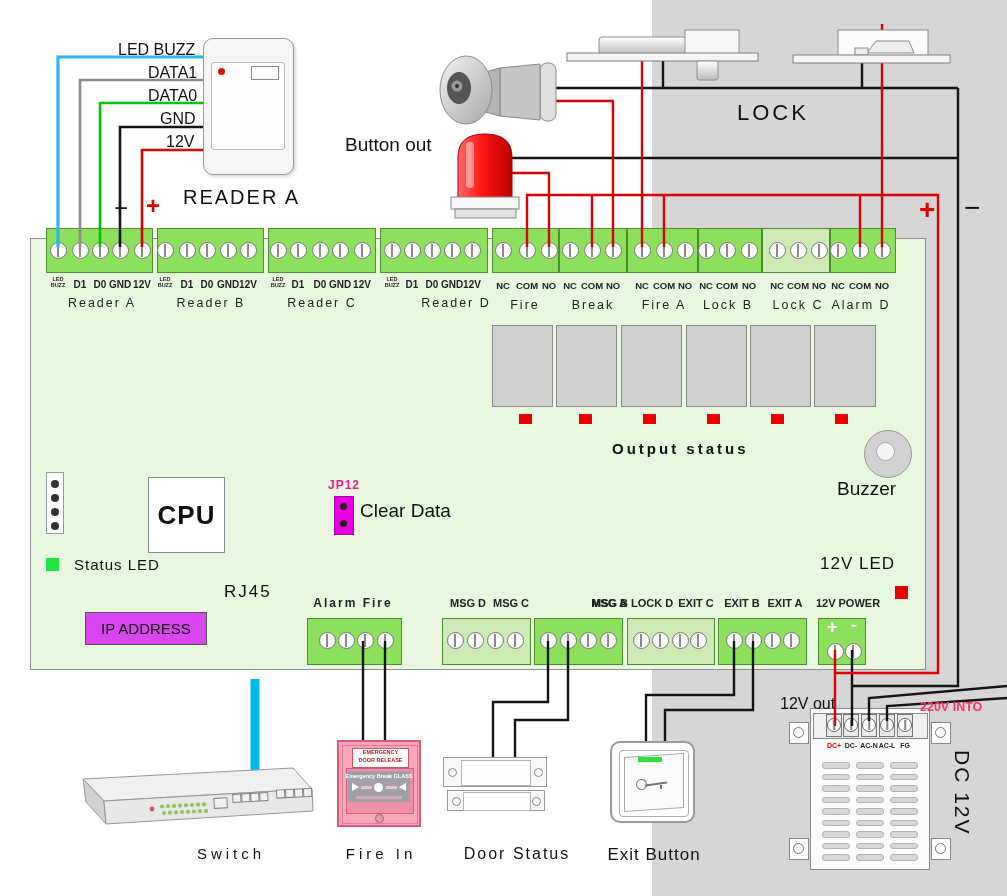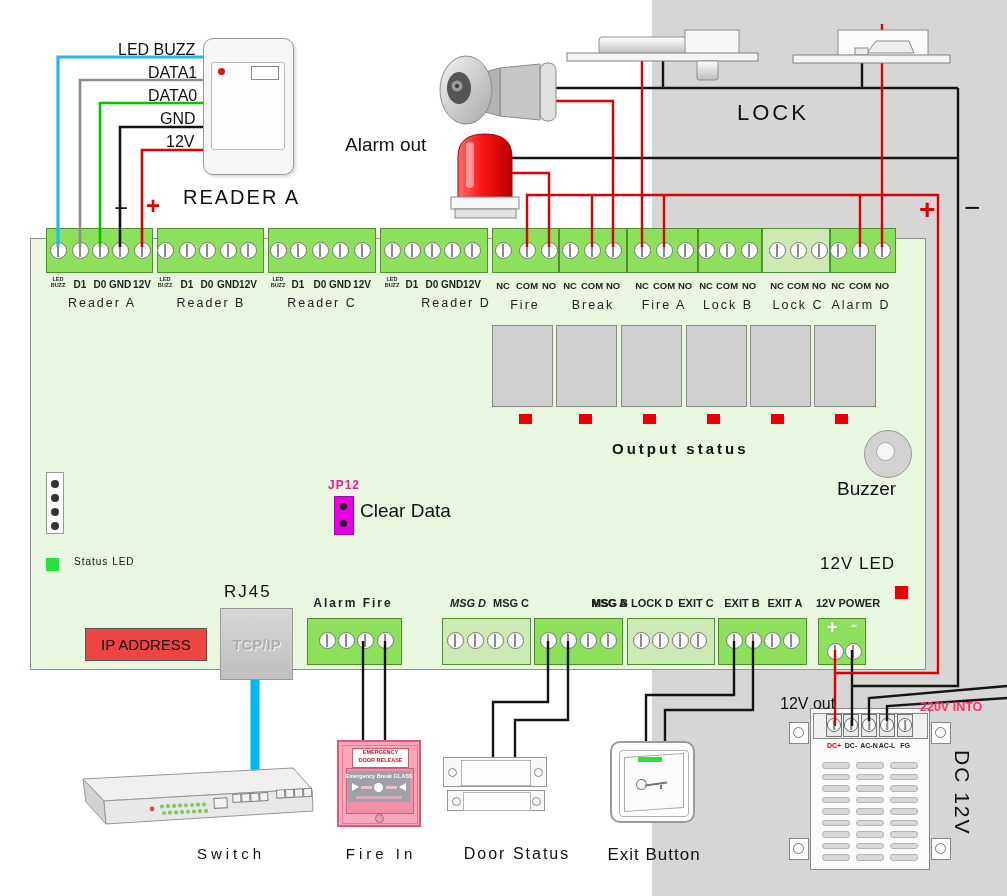--- a/index.html
+++ b/index.html
@@ -31,21 +31,21 @@
   #pinheader{left:46px;top:472px;width:16px;height:60px;background:#fff;border:1px solid #999;z-index:2;}
   .pdot{position:absolute;width:8px;height:8px;border-radius:50%;background:#333;left:4px;}
   #cpu{left:148px;top:477px;width:75px;height:74px;background:#fff;border:1px solid #888;z-index:2;display:flex;align-items:center;justify-content:center;font-size:26px;font-weight:bold;letter-spacing:1px;color:#111;}
   #jumper{left:334px;top:496px;width:18px;height:37px;background:#e800e0;border:1px solid #aa00aa;z-index:2;}
   .jdot{position:absolute;width:7px;height:7px;border-radius:50%;background:#222;left:5px;}
   #statusled{left:46px;top:558px;width:13px;height:13px;background:#1ee43c;z-index:2;}
   #led12v{left:895px;top:586px;width:13px;height:13px;background:#e80000;z-index:2;}
   #buzzer{left:864px;top:430px;width:46px;height:46px;border-radius:50%;background:#d2d2d2;border:1.5px solid #999;z-index:2;}
   #buzzerhole{left:876px;top:442px;width:17px;height:17px;border-radius:50%;background:#f5f5f5;border:1px solid #aaa;z-index:2;}
   #tcpip{left:220px;top:608px;width:71px;height:70px;background:linear-gradient(#d6d6d6,#bfbfbf);border:1px solid #999;z-index:6;display:flex;align-items:center;justify-content:center;font-size:15px;font-weight:bold;color:#aeaeae;text-shadow:1px 1px 0 #f2f2f2;}
-  #ipaddr{left:85px;top:628px;width:120px;height:31px;background:#ef4444;border:1.5px solid #555;z-index:2;display:flex;align-items:center;justify-content:center;font-size:15px;color:#111;}
+  #ipaddr{left:85px;top:612px;width:120px;height:31px;background:#d946ef;border:1.5px solid #555;z-index:2;display:flex;align-items:center;justify-content:center;font-size:15px;color:#111;}
   
   #readerA{left:203px;top:38px;width:89px;height:135px;background:#f6f6f6;border:1.5px solid #999;border-radius:10px;z-index:6;box-shadow:2px 2px 3px rgba(0,0,0,.15);}
   #readerApanel{left:211px;top:62px;width:72px;height:86px;background:#fdfdfd;border:1px solid #bbb;border-radius:3px;z-index:6;}
   #readerAdot{left:218px;top:68px;width:7px;height:7px;border-radius:50%;background:#dd1111;z-index:7;}
   #readerAdisp{left:251px;top:66px;width:26px;height:12px;background:#fff;border:1px solid #888;z-index:7;}
   
   #firebox{left:337px;top:740px;width:84px;height:87px;background:#f9a8bc;border:2px solid #e05878;z-index:6;box-sizing:border-box;}
   #fireinner{left:342px;top:745px;width:74px;height:77px;border:1px solid #e87898;z-index:6;}
   #firesign{left:352px;top:748px;width:55px;height:18px;background:#fff;border:1px solid #cc5566;z-index:7;text-align:center;font-size:5.5px;font-weight:bold;color:#b02020;line-height:1.45;}
   #fireglass{left:346px;top:768px;width:66px;height:44px;background:#ef8fa8;border:1px solid #d06080;z-index:6;}
@@ -201,35 +201,35 @@
   <div class="rled" style="left:771px;"></div>
   <div class="rled" style="left:835px;"></div>
   <span class="t" style="left:612px;top:440px;font-size:15px;font-weight:bold;letter-spacing:3px;">Output status</span>
 
   <div class="abs" id="pinheader">
     <i class="pdot" style="top:7px;"></i>
     <i class="pdot" style="top:21px;"></i>
     <i class="pdot" style="top:35px;"></i>
     <i class="pdot" style="top:49px;"></i>
   </div>
+  <div class="abs" id="cpu">CPU</div>
   <span class="t" style="left:328px;top:478px;font-size:12px;font-weight:bold;color:#f01890;letter-spacing:1px;">JP12</span>
   <div class="abs" id="jumper">
     <i class="jdot" style="top:6px;"></i>
     <i class="jdot" style="top:23px;"></i>
   </div>
   <span class="t" style="left:360px;top:500px;font-size:19px;">Clear Data</span>
   <div class="abs" id="statusled"></div>
-  <span class="t" style="left:74px;top:556px;font-size:10px;letter-spacing:1px;">Status LED</span>
+  <span class="t" style="left:74px;top:556px;font-size:15px;letter-spacing:1px;">Status LED</span>
   <div class="abs" id="buzzer"></div>
   <div class="abs" id="buzzerhole"></div>
   <span class="t" style="left:837px;top:478px;font-size:19px;">Buzzer</span>
   <span class="t" style="left:820px;top:554px;font-size:17px;letter-spacing:1px;">12V LED</span>
   <div class="abs" id="led12v"></div>
   <span class="t" style="left:224px;top:582px;font-size:17px;letter-spacing:2px;">RJ45</span>
-  <div class="abs" id="tcpip">TCP/IP</div>
   <div class="abs" id="ipaddr">IP ADDRESS</div>
 
   <div class="tbb" style="left:307px;width:95px;"></div>
   <div class="tbb pale" style="left:442px;width:89px;"></div>
   <div class="tbb" style="left:534px;width:89px;"></div>
   <div class="tbb pale" style="left:627px;width:88px;"></div>
   <div class="tbb" style="left:718px;width:89px;"></div>
   <div class="tbb" style="left:818px;width:48px;"></div>
 
   <i class="s" style="left:318.5px;top:632px;"></i>
@@ -249,21 +249,21 @@
   <i class="s" style="left:671.5px;top:632px;"></i>
   <i class="s" style="left:689.5px;top:632px;"></i>
   <i class="s" style="left:725.5px;top:632px;"></i>
   <i class="s" style="left:744.5px;top:632px;"></i>
   <i class="s" style="left:763.5px;top:632px;"></i>
   <i class="s" style="left:782.5px;top:632px;"></i>
   <i class="s" style="left:826.5px;top:643px;"></i>
   <i class="s" style="left:844.5px;top:643px;"></i>
 
   <span class="bl" style="left:353px;top:596px;font-size:12px;letter-spacing:2px;">Alarm Fire</span>
-  <span class="bl" style="left:468px;top:597px;font-style:italic;">MSG D</span>
+  <span class="bl" style="left:468px;top:597px;">MSG D</span>
   <span class="bl" style="left:511px;top:597px;">MSG C</span>
   <span class="bl" style="left:594px;top:597px;padding-left:32px;">MSG B</span>
   <span class="bl" style="left:609px;top:597px;">MSG A</span>
   <span class="bl" style="left:652px;top:597px;">LOCK D</span>
   <span class="bl" style="left:696px;top:597px;">EXIT C</span>
   <span class="bl" style="left:742px;top:597px;">EXIT B</span>
   <span class="bl" style="left:785px;top:597px;">EXIT A</span>
   <span class="bl" style="left:848px;top:597px;">12V POWER</span>
   <span class="t" style="left:827px;top:617px;font-size:18px;font-weight:bold;color:#fff;z-index:4;">+</span>
   <span class="t" style="left:851px;top:615px;font-size:18px;font-weight:bold;color:#fff;z-index:4;">-</span>
@@ -490,21 +490,21 @@
 
   <span class="t" style="left:118px;top:41px;font-size:16px;">LED BUZZ</span>
   <span class="t" style="left:148px;top:64px;font-size:16px;">DATA1</span>
   <span class="t" style="left:148px;top:87px;font-size:16px;">DATA0</span>
   <span class="t" style="left:160px;top:110px;font-size:16px;">GND</span>
   <span class="t" style="left:166px;top:133px;font-size:16px;">12V</span>
   <span class="t" style="left:183px;top:186px;font-size:20px;letter-spacing:2px;">READER A</span>
   <span class="t" style="left:114px;top:194px;font-size:24px;">−</span>
   <span class="t" style="left:146px;top:192px;font-size:24px;font-weight:bold;color:#e00000;">+</span>
 
-  <span class="t" style="left:345px;top:134px;font-size:19px;">Alarm out</span>
+  <span class="t" style="left:345px;top:134px;font-size:19px;">Button out</span>
   <span class="t" style="left:737px;top:100px;font-size:22px;letter-spacing:3px;">LOCK</span>
   <span class="t" style="left:919px;top:194px;font-size:28px;font-weight:bold;color:#e00000;">+</span>
   <span class="t" style="left:964px;top:192px;font-size:28px;">−</span>
 
   <span class="t" style="left:231px;top:845px;font-size:15px;letter-spacing:4px;transform:translateX(-50%);">Switch</span>
   <span class="t" style="left:381px;top:845px;font-size:15px;letter-spacing:4px;transform:translateX(-50%);">Fire In</span>
   <span class="t" style="left:517px;top:845px;font-size:16px;letter-spacing:2px;transform:translateX(-50%);">Door Status</span>
   <span class="t" style="left:654px;top:845px;font-size:17px;letter-spacing:1px;transform:translateX(-50%);">Exit Button</span>
 
 </div>

